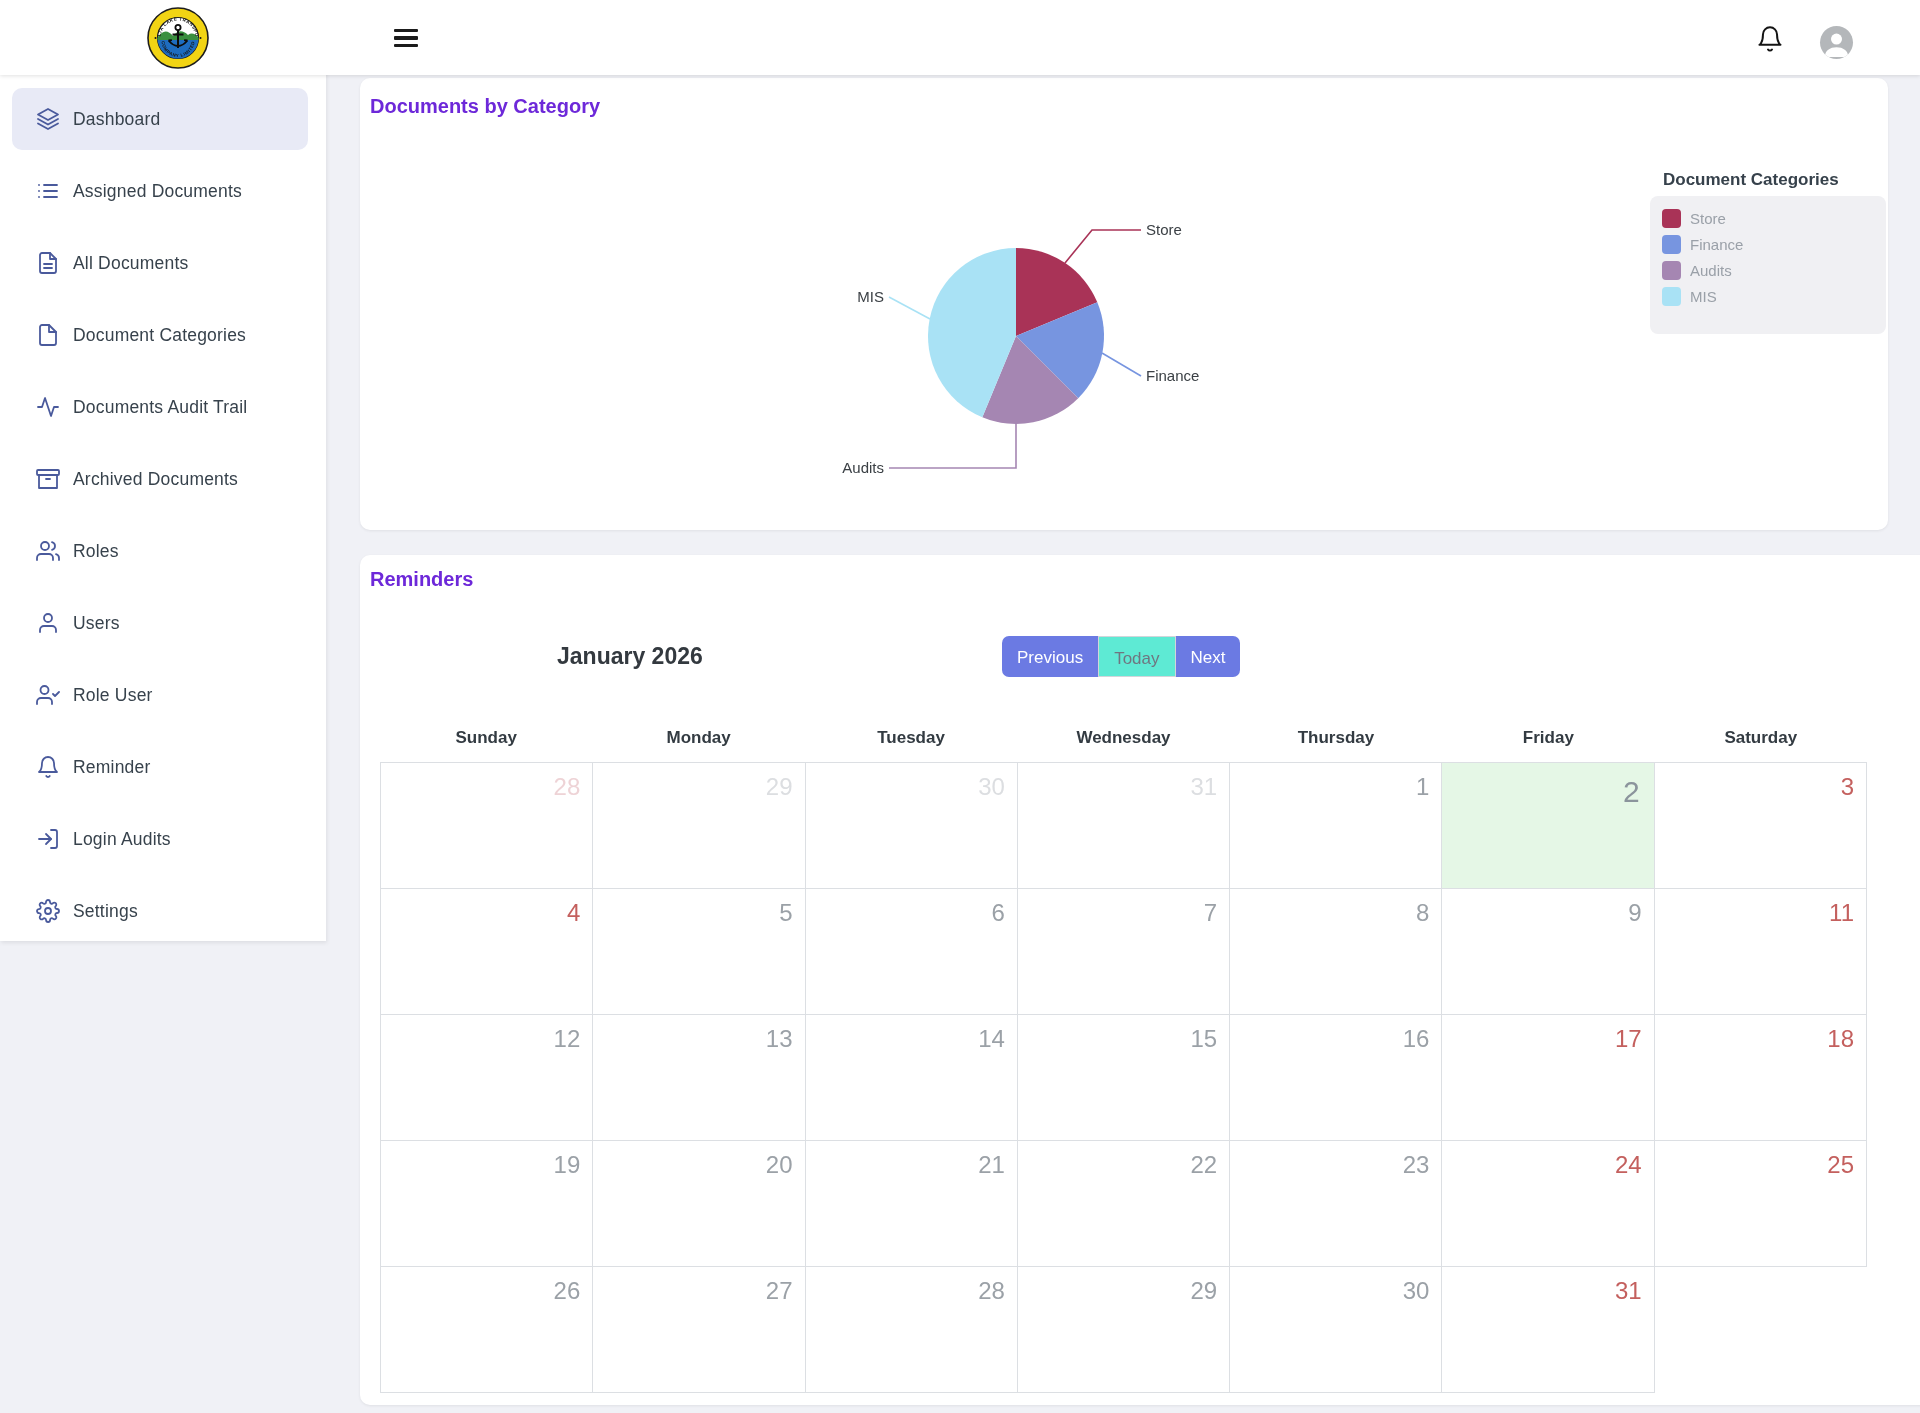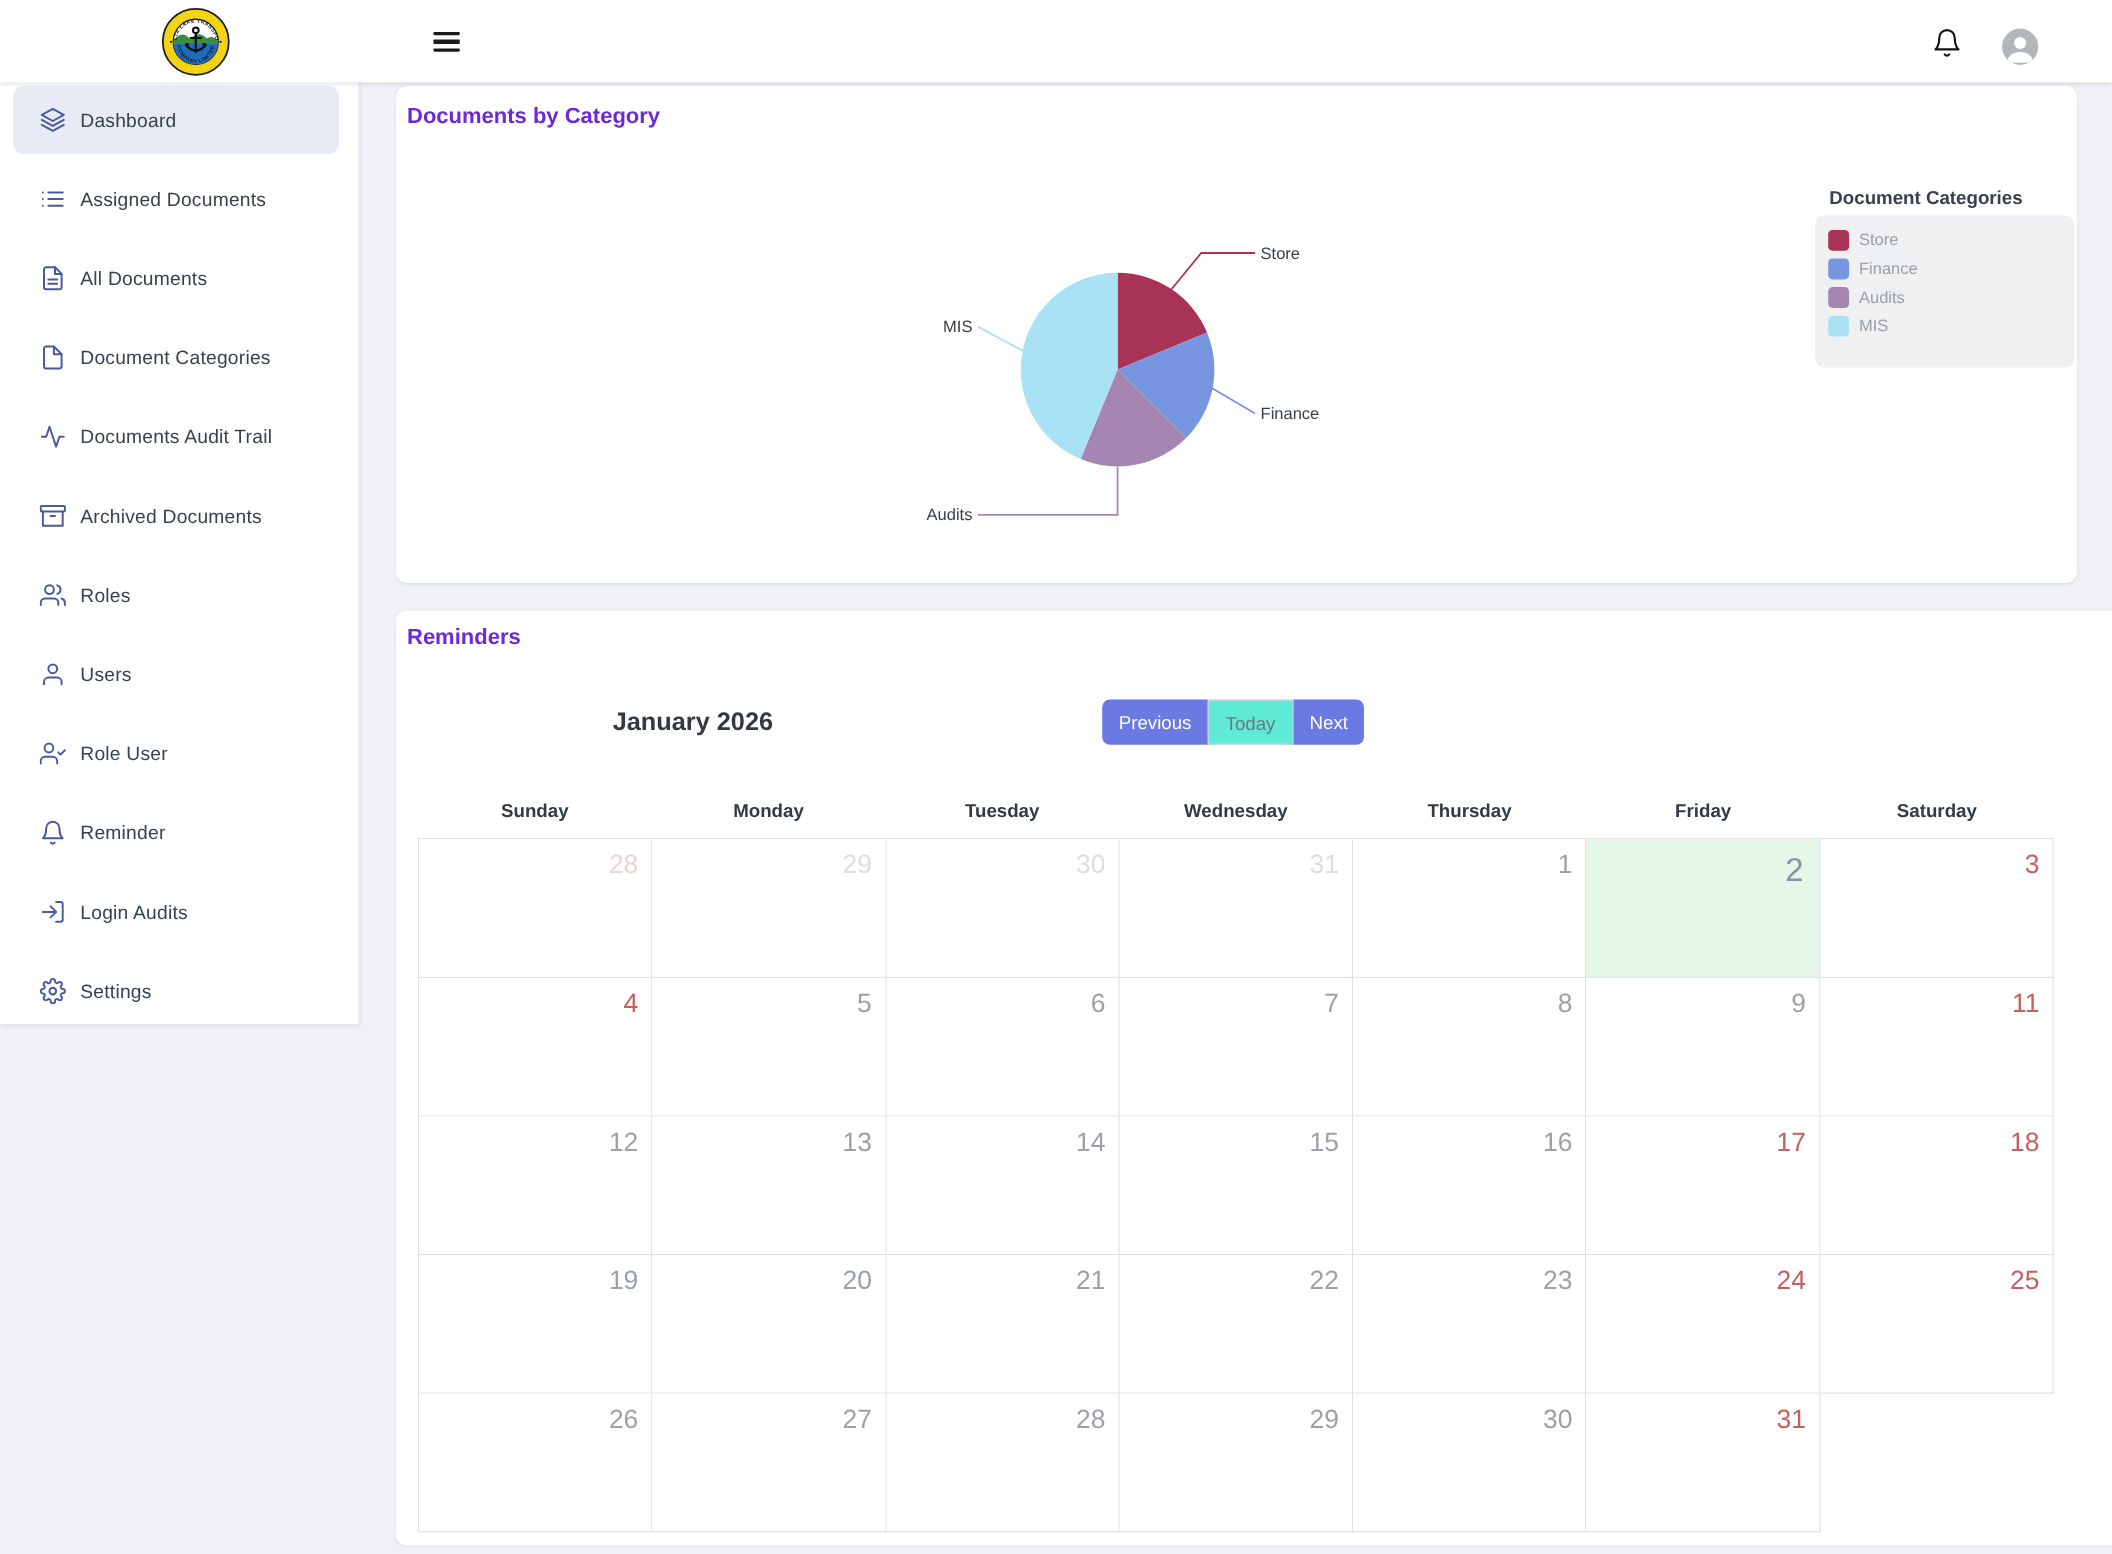--- a/index.html
+++ b/index.html
@@ -10,21 +10,21 @@
           box-shadow:0 1px 4px rgba(0,0,0,.12);z-index:20;}
   .logo{position:absolute;left:147px;top:7px;width:62px;height:62px;}
   .hamburger{position:absolute;left:394px;top:29px;width:24px;height:18px;background:none;border:none;
              padding:0;cursor:pointer;display:flex;flex-direction:column;justify-content:space-between;}
   .hamburger span{display:block;height:3.4px;width:100%;background:#1b1b1b;border-radius:1px;}
   .bell-btn{position:absolute;left:1756px;top:25px;width:28px;height:28px;background:none;border:none;padding:0;cursor:pointer;}
   .avatar{position:absolute;left:1820px;top:26px;width:33px;height:33px;border-radius:50%;
           background:#b4b7ba;overflow:hidden;cursor:pointer;}
 
   
-  .sidebar{position:absolute;left:0;top:58px;width:326px;height:873px;background:#fff;
+  .sidebar{position:absolute;left:0;top:68px;width:326px;height:873px;background:#fff;
            box-shadow:1px 2px 4px rgba(0,0,0,.08);padding-top:20px;box-sizing:border-box;z-index:10;}
   .nav-item{display:flex;align-items:center;height:62px;margin:0 18px 10px 12px;border-radius:10px;
             padding-left:24px;cursor:pointer;}
   .nav-item.active{background:#e8eaf6;}
   .nav-icon{width:24px;height:24px;margin-right:13px;flex:0 0 24px;}
   .nav-icon svg{width:24px;height:24px;stroke:#4a5a9c;fill:none;stroke-width:1.8;stroke-linecap:round;stroke-linejoin:round;}
   .nav-label{font-size:17.5px;color:#37424c;letter-spacing:.2px;}
 
   
   .card{position:absolute;background:#fff;border-radius:10px;box-shadow:0 1px 3px rgba(0,0,0,.07);}

